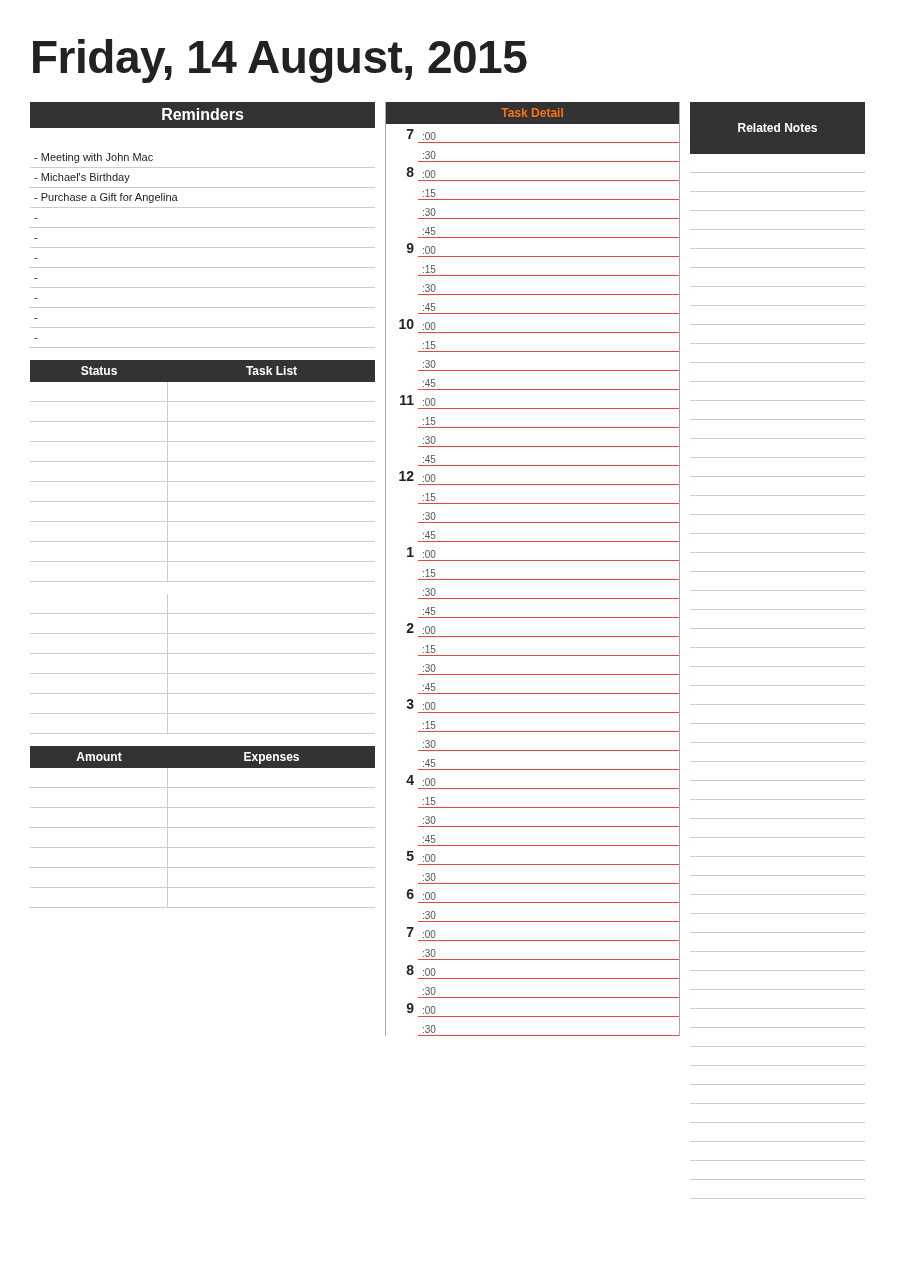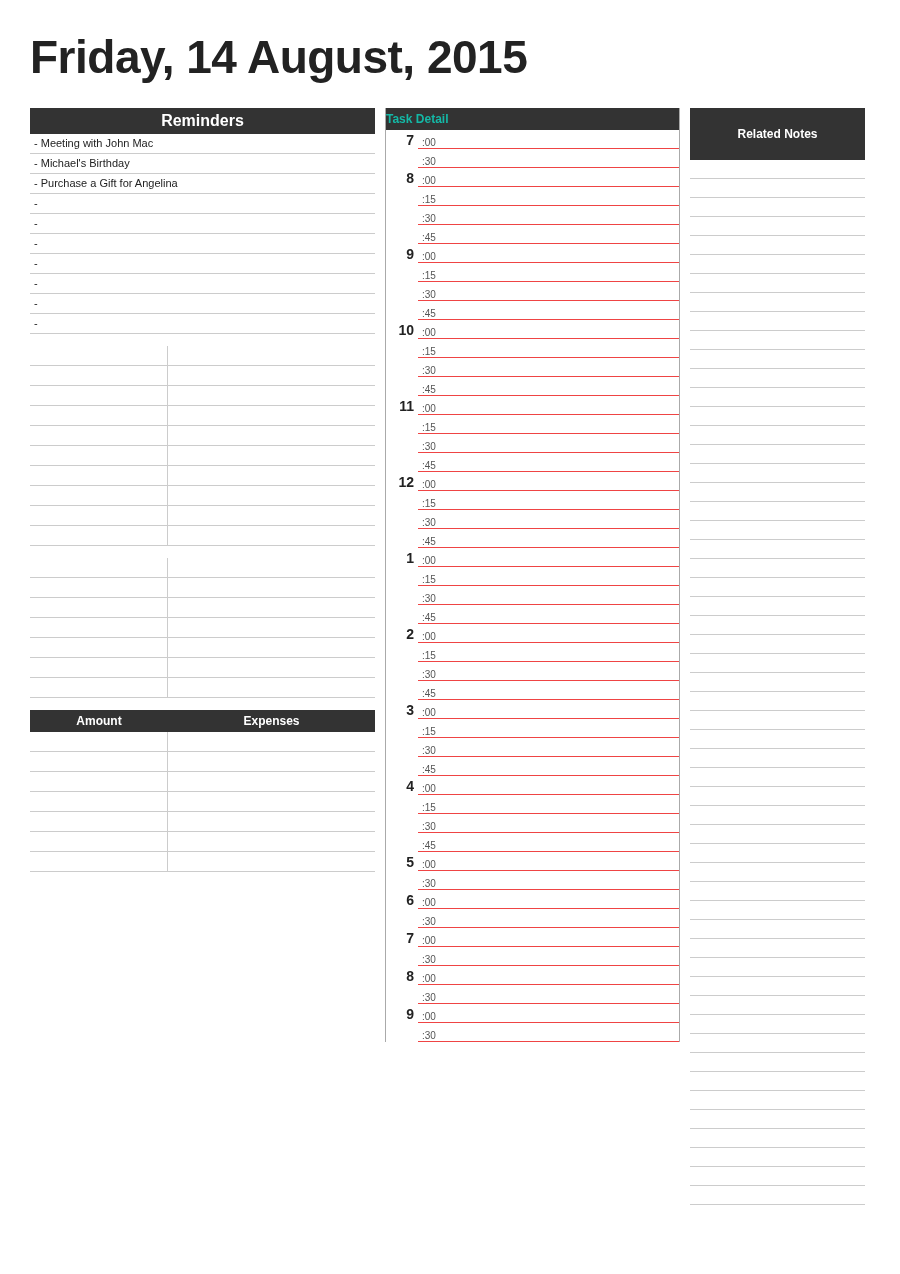--- a/index.html
+++ b/index.html
@@ -8,21 +8,21 @@
       font-family: Arial, Helvetica, sans-serif;
       width: 900px;
       min-height: 1274px;
       padding: 30px 30px 20px 30px;
       color: #222;
     }
 
     .page-title {
       font-size: 46px;
       font-weight: bold;
-      margin-bottom: 24px;
+      margin-bottom: 18px;
       letter-spacing: -0.5px;
     }
 
     .main-grid {
       display: grid;
       grid-template-columns: 355px 295px 185px;
       gap: 0;
       align-items: start;
     }
 
@@ -60,20 +60,21 @@
       background: #333;
       color: #fff;
       text-align: center;
       font-size: 12px;
       padding: 4px 0;
       font-weight: bold;
     }
 
     .reminders-list {
       border-top: none;
+      margin-top: 20px;
     }
 
     .reminder-row {
       font-size: 11px;
       padding: 3px 4px;
       border-bottom: 1px solid #ccc;
       min-height: 20px;
     }
 
     .table-rows {
@@ -113,21 +114,22 @@
     }
 
     
     .middle-col {
       border-left: 1px solid #aaa;
       border-right: 1px solid #aaa;
     }
 
     .task-detail-header {
       background: #333;
-      color: #14b8a6;
+      color: #f97316;
+      text-align: center;
       font-size: 12px;
       padding: 4px 0;
       font-weight: bold;
     }
 
     .time-block {
       display: grid;
       grid-template-columns: 32px 1fr;
     }
 
@@ -202,20 +204,24 @@
         <div class="reminder-row">-</div>
         <div class="reminder-row">-</div>
         <div class="reminder-row">-</div>
         <div class="reminder-row">-</div>
       </div>
     </div>
 
     <div class="section-gap"></div>
 
     <div>
+      <div class="two-col-header status-task">
+        <div class="section-header-cell">Status</div>
+        <div class="section-header-cell">Task List</div>
+      </div>
       <div class="table-rows">
         <div class="two-col-row status-task-row">
             <div class="cell"></div>
             <div class="cell"></div>
           </div>
         <div class="two-col-row status-task-row">
             <div class="cell"></div>
             <div class="cell"></div>
           </div>
         <div class="two-col-row status-task-row">

